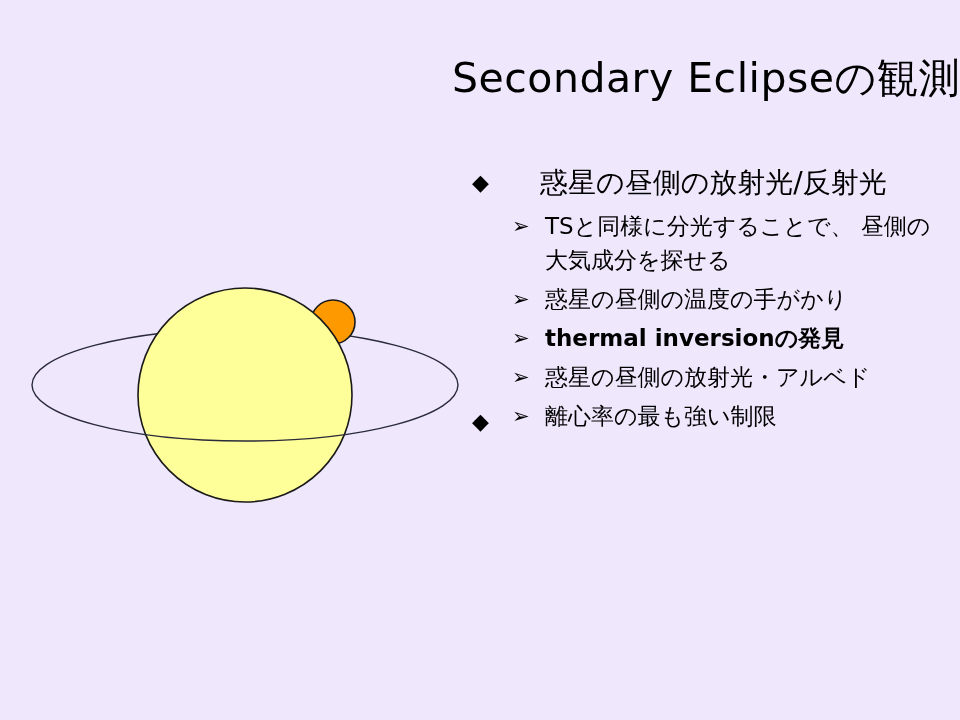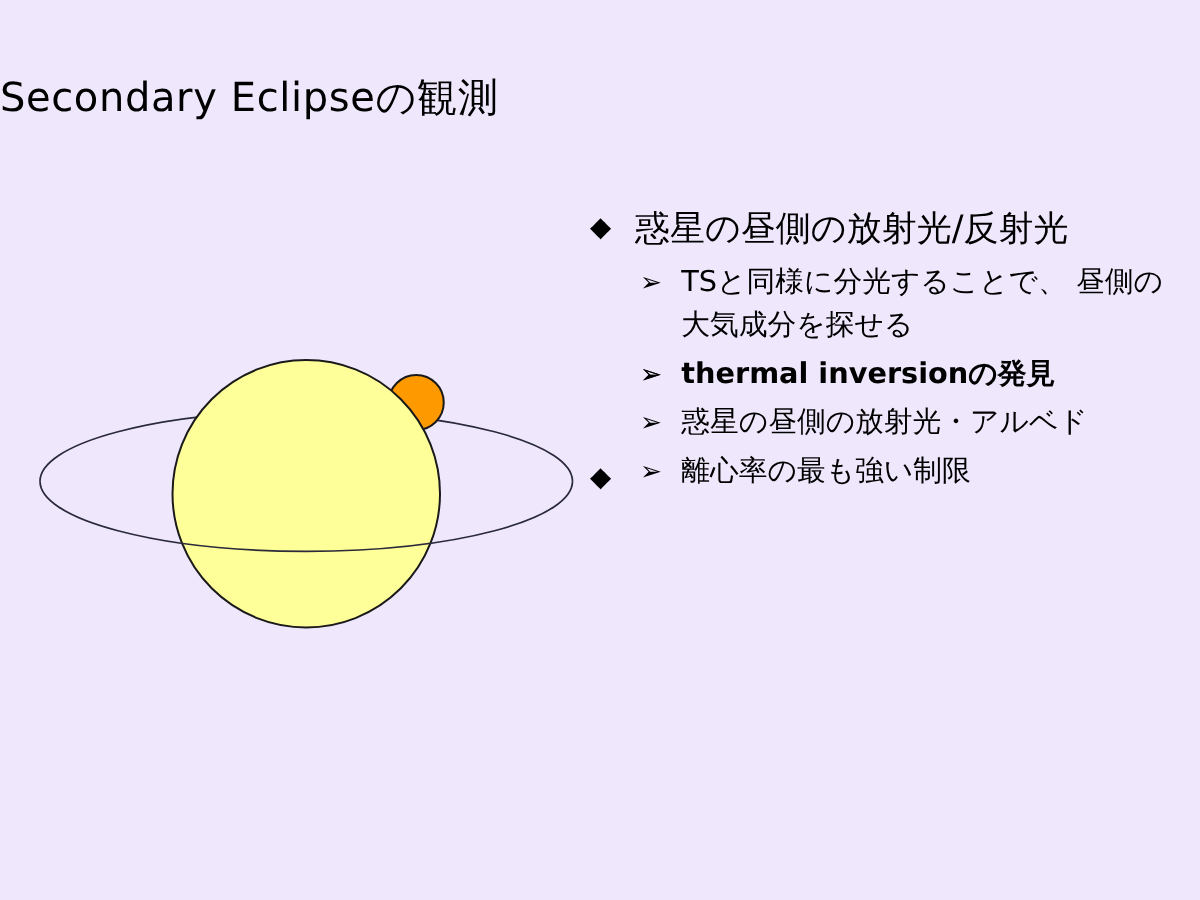--- a/index.html
+++ b/index.html
@@ -19,23 +19,23 @@
     background: #efe8fd;
     box-sizing: border-box;
   }
 
   
   #title {
     position: absolute;
     left: 0;
     top: 52px;
     width: 960px;
-    text-align: left;
+    text-align: right;
     font-family: "DejaVu Sans", "Liberation Sans", sans-serif;
-    font-size: 32px;
+    font-size: 41px;
     line-height: 52px;
     color: #000000;
     letter-spacing: 0.5px;
     white-space: nowrap;
   }
   #title .latin {
     font-family: "DejaVu Sans", sans-serif;
     font-weight: 500;
   }
 
@@ -67,20 +67,21 @@
     position: absolute;
     left: 2px;
     top: 0;
     font-size: 22px;
     line-height: 45px;
     color: #000000;
   }
   .lvl1 .txt {
     display: block;
     text-indent: 0;
+    margin-left: 32px;
   }
   .lvl2wrap {
     margin: 4px 0 2px 0;
   }
   .lvl2 {
     position: relative;
     padding-left: 75px;
     font-size: 23px;
     line-height: 34px;
     color: #000000;
@@ -138,20 +139,21 @@
     </div>
 
     <div class="lvl2wrap">
       <div class="lvl2">
         <span class="marker">➢</span>
         <span class="txt">TSと同様に分光することで、</span>
         <span class="txt">昼側の大気成分を探せる</span>
       </div>
       <div class="lvl2">
         <span class="marker">➢</span>
+        <span class="txt">惑星の昼側の温度の手がかり</span>
       </div>
       <div class="lvl2">
         <span class="marker">➢</span>
         <span class="txt mono-latin">thermal inversionの発見</span>
       </div>
       <div class="lvl2">
         <span class="marker">➢</span>
         <span class="txt">惑星の昼側の放射光・アルベド</span>
       </div>
     </div>

